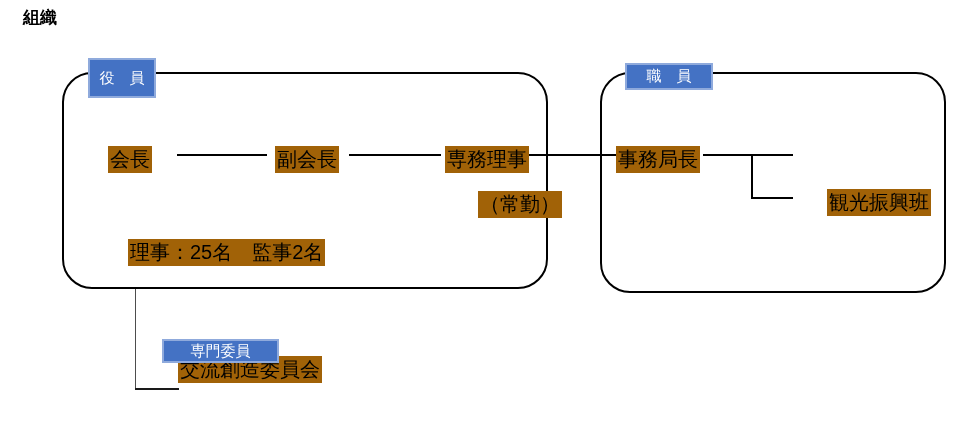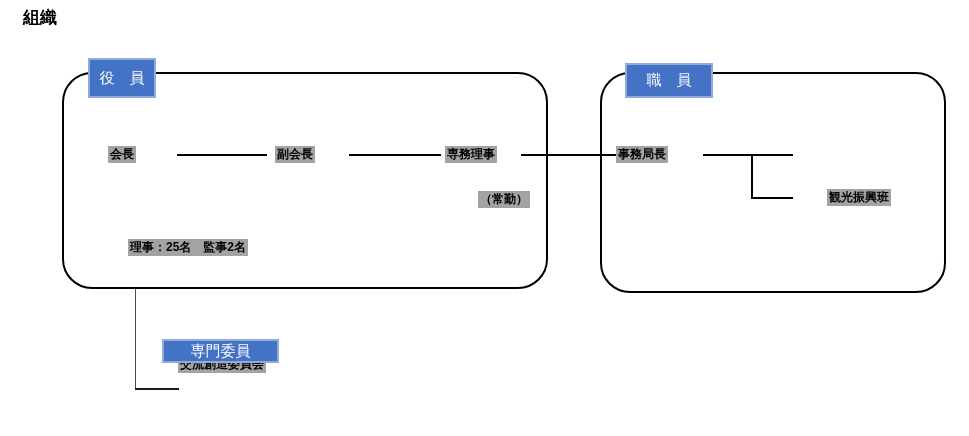--- a/index.html
+++ b/index.html
@@ -15,25 +15,25 @@
     position:absolute; border:2.5px solid #000000; border-radius:30px; background:transparent;
   }
   .box-officers { left:62px; top:72px; width:486px; height:217px; }
   .box-staff    { left:600px; top:72px; width:346px; height:221px; }
   .blue-label {
     position:absolute; background:#4472C4; border:2px solid #8FAADC; color:#ffffff;
     font-size:15px; font-weight:400; display:flex; align-items:center; justify-content:center;
     white-space:nowrap; z-index:3;
   }
   .label-officers  { left:88px;  top:58px;  width:68px;  height:40px; }
-  .label-staff     { left:625px; top:63px;  width:88px;  height:35px; }
+  .label-staff     { left:625px; top:63px;  width:88px;  height:27px; }
   .label-committee { left:162px; top:327px; width:117px; height:24px;margin-top:12px; }
   .t {
-    position:absolute; font-weight:700; font-size:12px; color:#000;
-    white-space:nowrap; z-index:2; background:#a3a3a3; padding:0 2px;
+    position:absolute; font-weight:400; font-size:20px; color:#000;
+    white-space:nowrap; z-index:2; background:#a16207; padding:0 2px;
   }
   .t-chairman  { left:108px; top:146px; }
   .t-vice      { left:275px; top:146px; }
   .t-exec      { left:445px; top:146px; }
   .t-joukin    { left:478px; top:191px; }
   .t-directors { left:128px; top:239px; }
   .t-sg        { left:616px; top:146px; }
   .t-team1     { left:791px; top:146px; }
   .t-team2     { left:791px; top:189px;margin-left:36px; }
   .t-committee { left:178px; top:356px; }

